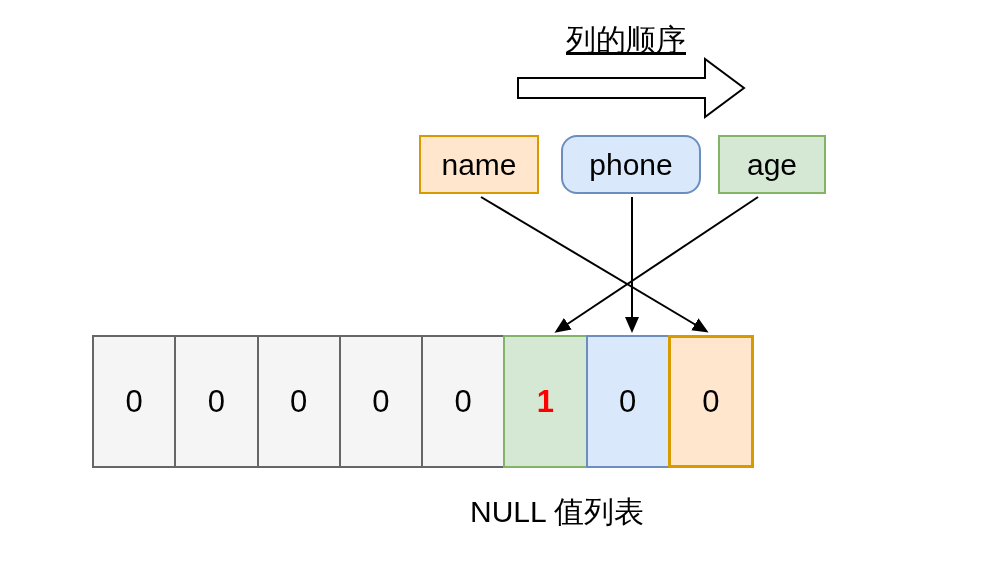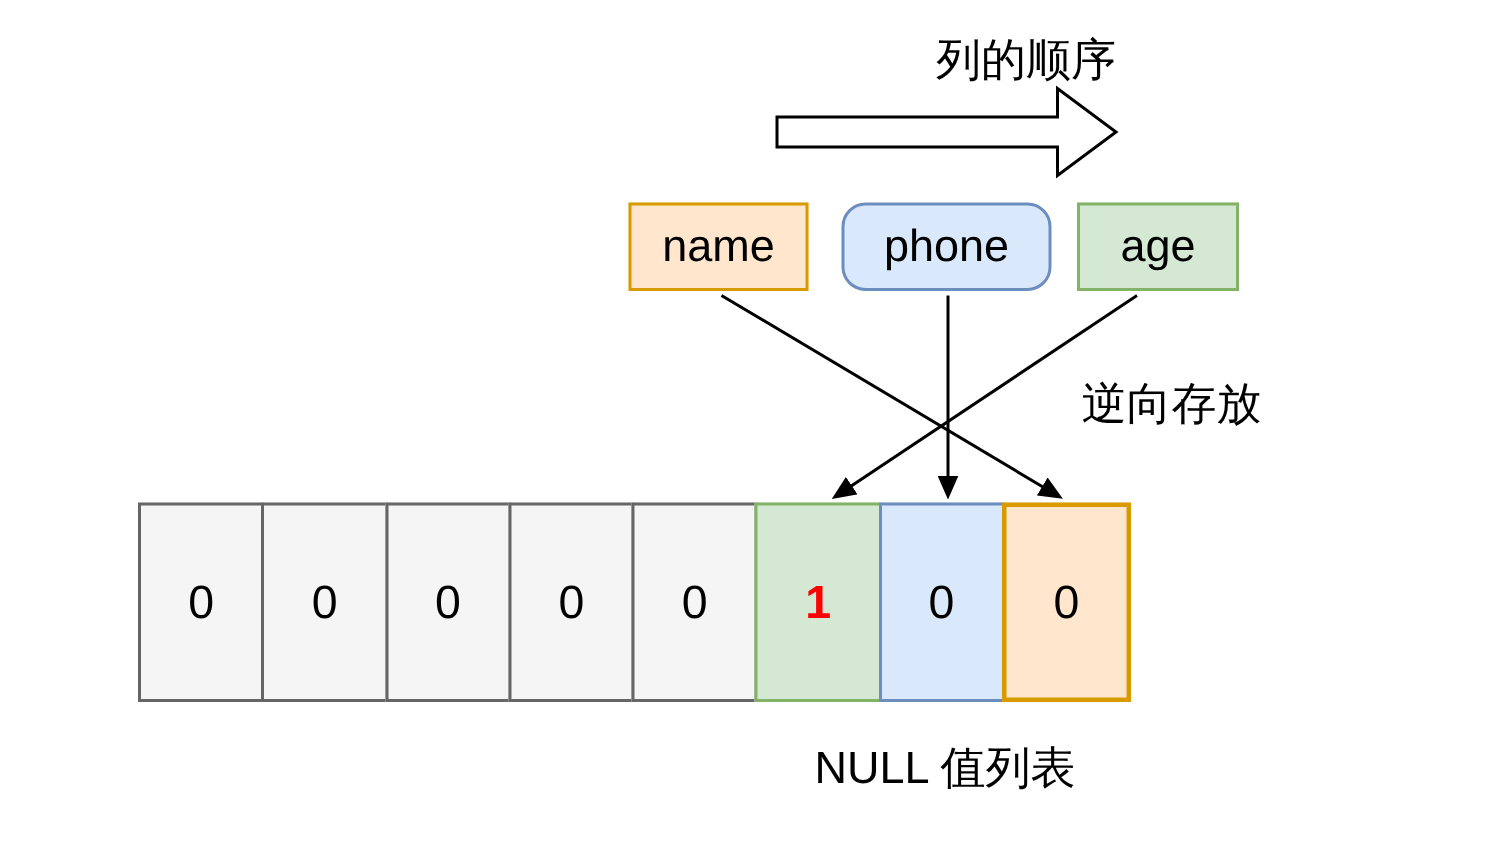--- a/index.html
+++ b/index.html
@@ -20,23 +20,23 @@
     left: 0; top: 0;
     width: 1004px; height: 566px;
     pointer-events: none;
   }
   .label-text {
     position: absolute;
     color: #000000;
     font-size: 30px;
     white-space: nowrap;
   }
-  .title-text   { left: 532px; top: 20px; width: 212px; text-align: right; }
+  .title-text   { left: 520px; top: 20px; width: 212px; text-align: center; text-decoration: underline; }
   .reverse-text { left: 721px; top: 249px; }
-  .caption-text { left: 470px; top: 492px; width: 320px; text-align: center; }
+  .caption-text { left: 470px; top: 492px; width: 320px; }
 
   .col-box {
     position: absolute;
     top: 135px;
     height: 59px;
     box-sizing: border-box;
     border: 2px solid #000;
     display: flex;
     align-items: center;
     justify-content: center;
@@ -92,21 +92,20 @@
   <div class="col-box col-box-name" style="background: rgb(255, 230, 204); border-color: rgb(215, 155, 0);">
     <span>name</span>
   </div>
   <div class="col-box col-box-phone" style="background: rgb(218, 232, 252); border-color: rgb(108, 142, 191);">
     <span>phone</span>
   </div>
   <div class="col-box col-box-age" style="background: rgb(213, 232, 212); border-color: rgb(130, 179, 102);">
     <span>age</span>
   </div>
 
-  <div class="label-text reverse-text">逆向存放</div>
 
   <div class="cell-row">
       <div class="cell" style="background: rgb(245, 245, 245); border-color: rgb(102, 102, 102); border-width: 2px; color: rgb(0, 0, 0);">0</div>
       <div class="cell" style="background: rgb(245, 245, 245); border-color: rgb(102, 102, 102); border-width: 2px; color: rgb(0, 0, 0);">0</div>
       <div class="cell" style="background: rgb(245, 245, 245); border-color: rgb(102, 102, 102); border-width: 2px; color: rgb(0, 0, 0);">0</div>
       <div class="cell" style="background: rgb(245, 245, 245); border-color: rgb(102, 102, 102); border-width: 2px; color: rgb(0, 0, 0);">0</div>
       <div class="cell" style="background: rgb(245, 245, 245); border-color: rgb(102, 102, 102); border-width: 2px; color: rgb(0, 0, 0);">0</div>
       <div class="cell" style="background: rgb(213, 232, 212); border-color: rgb(130, 179, 102); border-width: 2px; color: rgb(255, 0, 0); font-weight: bold;">1</div>
       <div class="cell" style="background: rgb(218, 232, 252); border-color: rgb(108, 142, 191); border-width: 2px; color: rgb(0, 0, 0);">0</div>
       <div class="cell" style="background: rgb(255, 230, 204); border-color: rgb(215, 155, 0); border-width: 3px; color: rgb(0, 0, 0); z-index: 2;">0</div>

